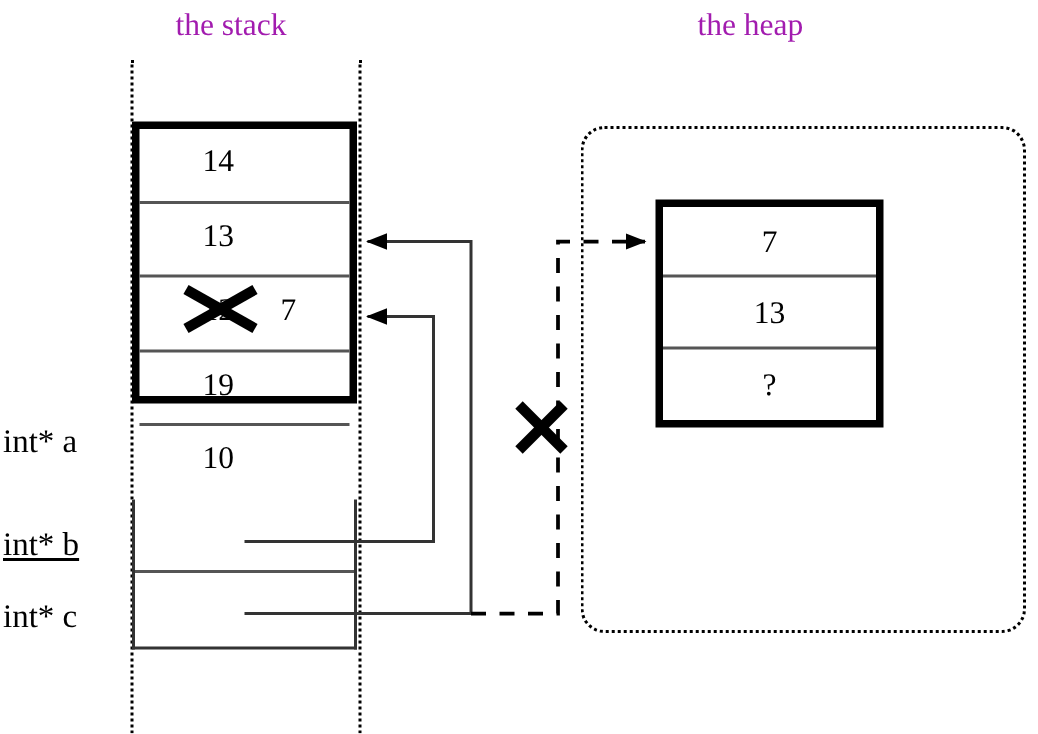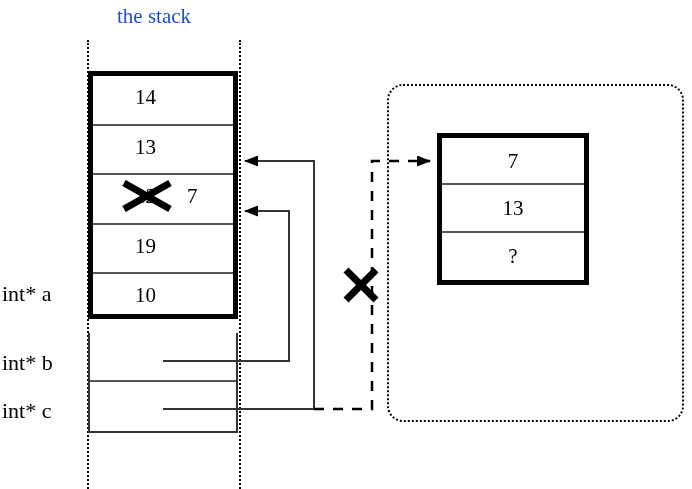--- a/index.html
+++ b/index.html
@@ -9,21 +9,21 @@
     background:#ffffff;
     font-family:"Liberation Serif","DejaVu Serif",serif;
     color:#000000;
     overflow:hidden;
   }
   .ttl{
     position:absolute;
     font-size:21px;
     line-height:21px;
     white-space:nowrap;
-    color:#1d4ed8;
+    color:#a21caf;
   }
   #stack-title{left:117px;top:6px;}
   #heap-title{left:465px;top:6px;}
 
   
   .stack-edge{
     position:absolute;
     top:40px;
     width:0px;height:449px;
     border-left:2px dotted #000;
@@ -37,22 +37,22 @@
     left:387px;top:84px;
     width:297px;height:338px;
     border:2px dotted #000;
     border-radius:16px;
     box-sizing:border-box;
   }
 
   
   #stack-main{
     position:absolute;
-    left:88px;top:71px;
-    width:150px;height:248px;
+    left:88px;top:81px;
+    width:150px;height:188px;
     border:5px solid #000;
     box-sizing:border-box;
     background:#fff;
     text-align:center;
   }
   #stack-main .cell{
     height:49.6px;
     box-sizing:border-box;
     border-bottom:2px solid #555;
     position:relative;
@@ -91,21 +91,21 @@
   }
   #stack-vars .vcell:last-child{border-bottom:none;}
 
   .varlabel{
     position:absolute;
     left:2px;
     font-size:22px;line-height:21px;
     white-space:nowrap;
   }
   #label-a{top:283px;}
-  #label-b{top:352px;}
+  #label-b{top:352px;text-decoration:underline;}
   #label-c{top:400px;font-family:Liberation Serif, serif;}
 
   
   #heap-block{
     position:absolute;
     left:437px;top:133px;
     width:152px;height:152px;
     border:5px solid #000;
     box-sizing:border-box;
     background:#fff;
@@ -132,20 +132,21 @@
     width:692px;height:489px;
     pointer-events:none;
   }
 </style>
 </head>
 <body>
 
 <div id="root">
 
   <div class="ttl" id="stack-title">the stack</div>
+  <div class="ttl" id="heap-title">the heap</div>
 
   <div class="stack-edge" id="stack-edge-left"></div>
   <div class="stack-edge" id="stack-edge-right"></div>
 
   <div id="heap-region"></div>
 
   <div id="stack-main">
     <div class="cell">
       <span class="cellval">14</span>
     </div>

